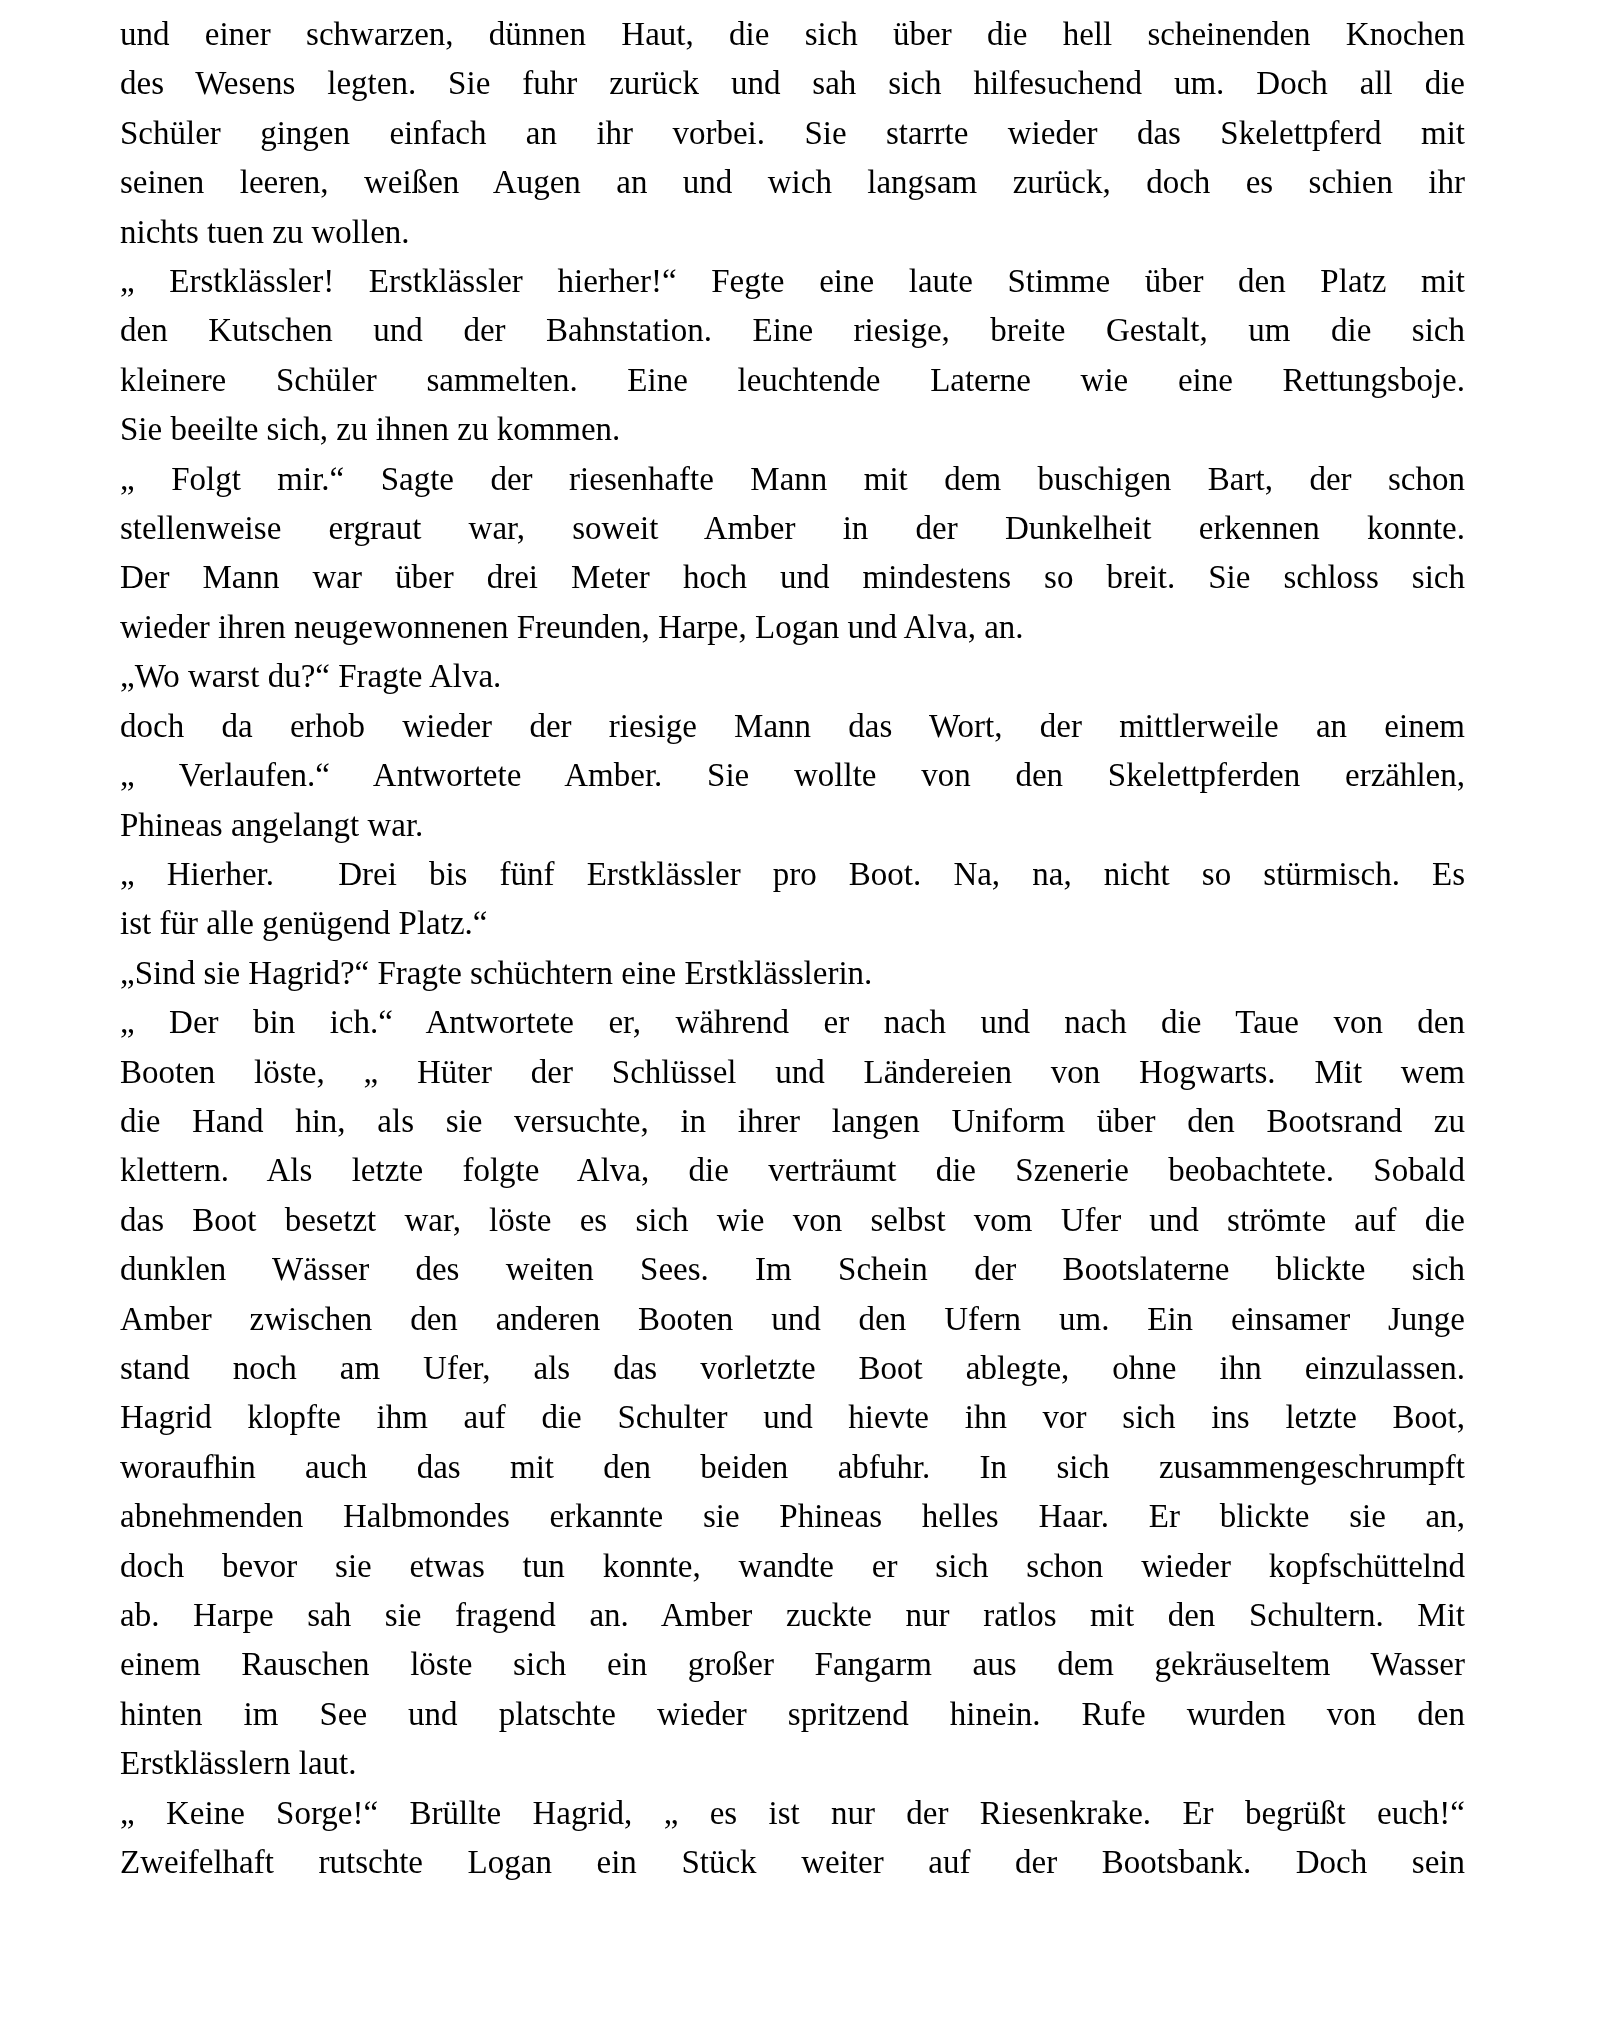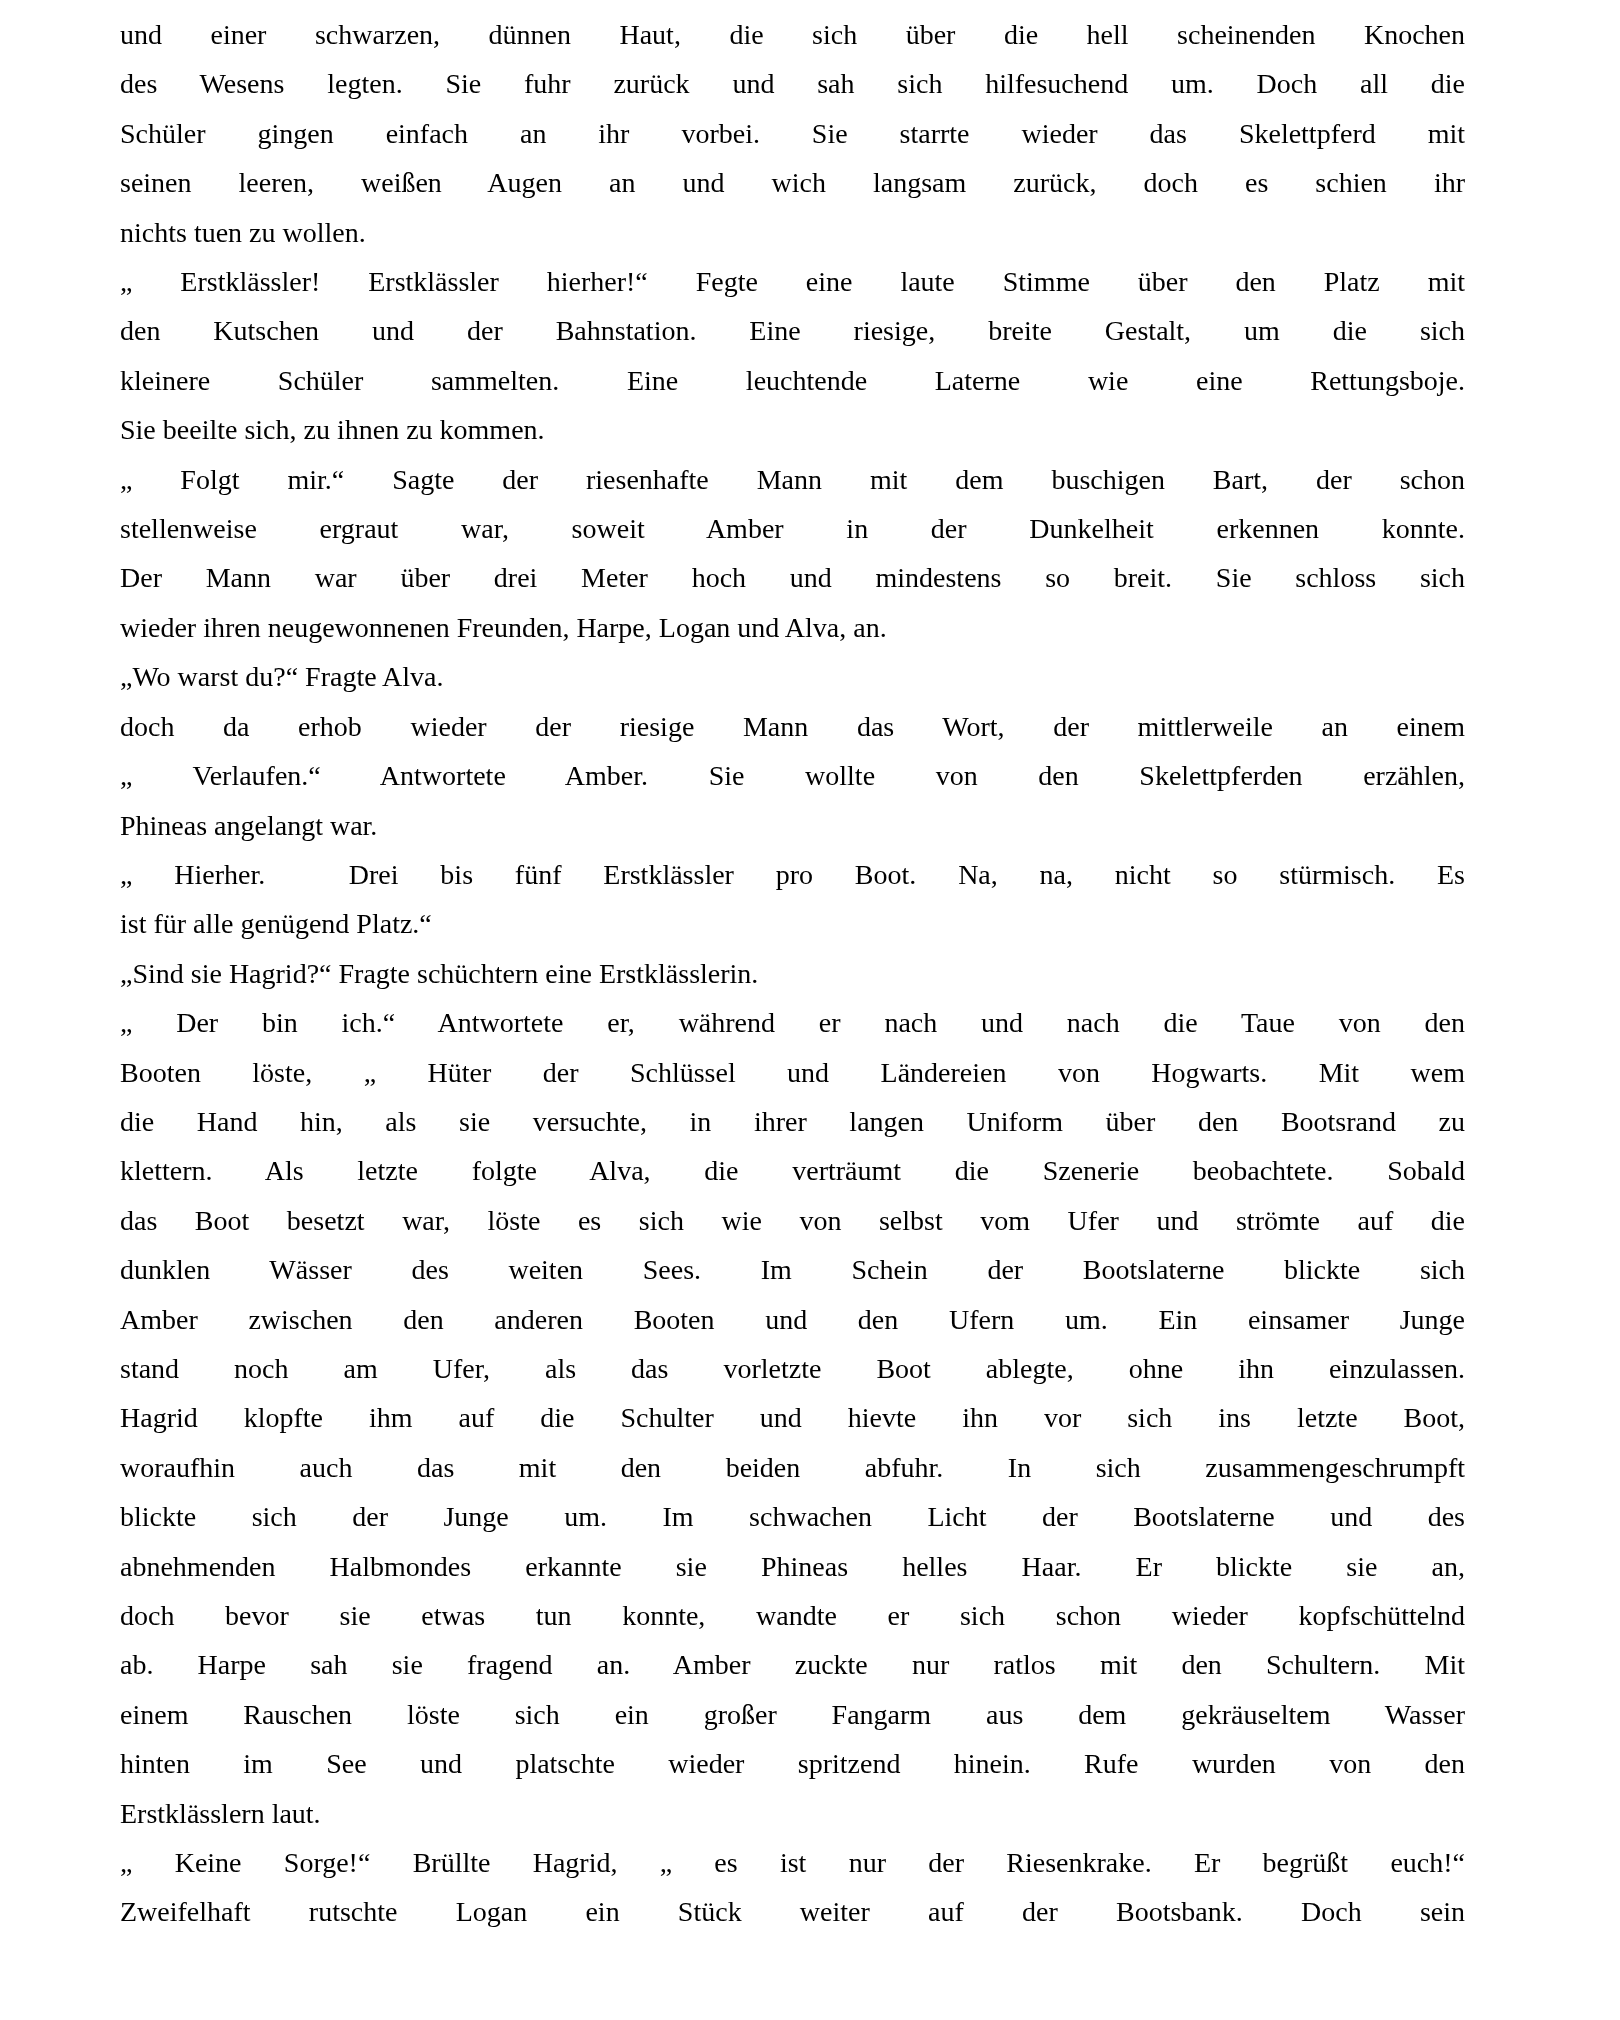--- a/index.html
+++ b/index.html
@@ -15,21 +15,21 @@
     box-sizing: border-box;
     padding: 10px 155px 0 120px;
     overflow: hidden;
     color: #000000;
     font-family: "Liberation Serif", serif;
   }
   .text-block {
     width: 100%;
   }
   .line {
-    font-size: 28px;
+    font-size: 33px;
     line-height: 49.4px;
     white-space: pre-wrap;
     color: #000000;
     letter-spacing: 0px;
   }
   .line.just {
     text-align: justify;
     text-align-last: justify;
   }
 </style>
@@ -61,21 +61,20 @@
       <div class="line just">„ Der bin ich.“ Antwortete er, während er nach und nach die Taue von den</div>
       <div class="line just">Booten löste, „ Hüter der Schlüssel und Ländereien von Hogwarts. Mit wem</div>
       <div class="line just">die Hand hin, als sie versuchte, in ihrer langen Uniform über den Bootsrand zu</div>
       <div class="line just">klettern. Als letzte folgte Alva, die verträumt die Szenerie beobachtete. Sobald</div>
       <div class="line just">das Boot besetzt war, löste es sich wie von selbst vom Ufer und strömte auf die</div>
       <div class="line just">dunklen Wässer des weiten Sees. Im Schein der Bootslaterne blickte sich</div>
       <div class="line just">Amber zwischen den anderen Booten und den Ufern um. Ein einsamer Junge</div>
       <div class="line just">stand noch am Ufer, als das vorletzte Boot ablegte, ohne ihn einzulassen.</div>
       <div class="line just">Hagrid klopfte ihm auf die Schulter und hievte ihn vor sich ins letzte Boot,</div>
       <div class="line just">woraufhin auch das mit den beiden abfuhr. In sich zusammengeschrumpft</div>
-      <div class="line just">blickte sich der Junge um. Im schwachen Licht der Bootslaterne und des</div>
       <div class="line just">abnehmenden Halbmondes erkannte sie Phineas helles Haar. Er blickte sie an,</div>
       <div class="line just">doch bevor sie etwas tun konnte, wandte er sich schon wieder kopfschüttelnd</div>
       <div class="line just">ab. Harpe sah sie fragend an. Amber zuckte nur ratlos mit den Schultern. Mit</div>
       <div class="line just">einem Rauschen löste sich ein großer Fangarm aus dem gekräuseltem Wasser</div>
       <div class="line just">hinten im See und platschte wieder spritzend hinein. Rufe wurden von den</div>
       <div class="line">Erstklässlern laut.</div>
       <div class="line just">„ Keine Sorge!“ Brüllte Hagrid, „ es ist nur der Riesenkrake. Er begrüßt euch!“</div>
       <div class="line just">Zweifelhaft rutschte Logan ein Stück weiter auf der Bootsbank. Doch sein</div>
     </div>
 </div>

